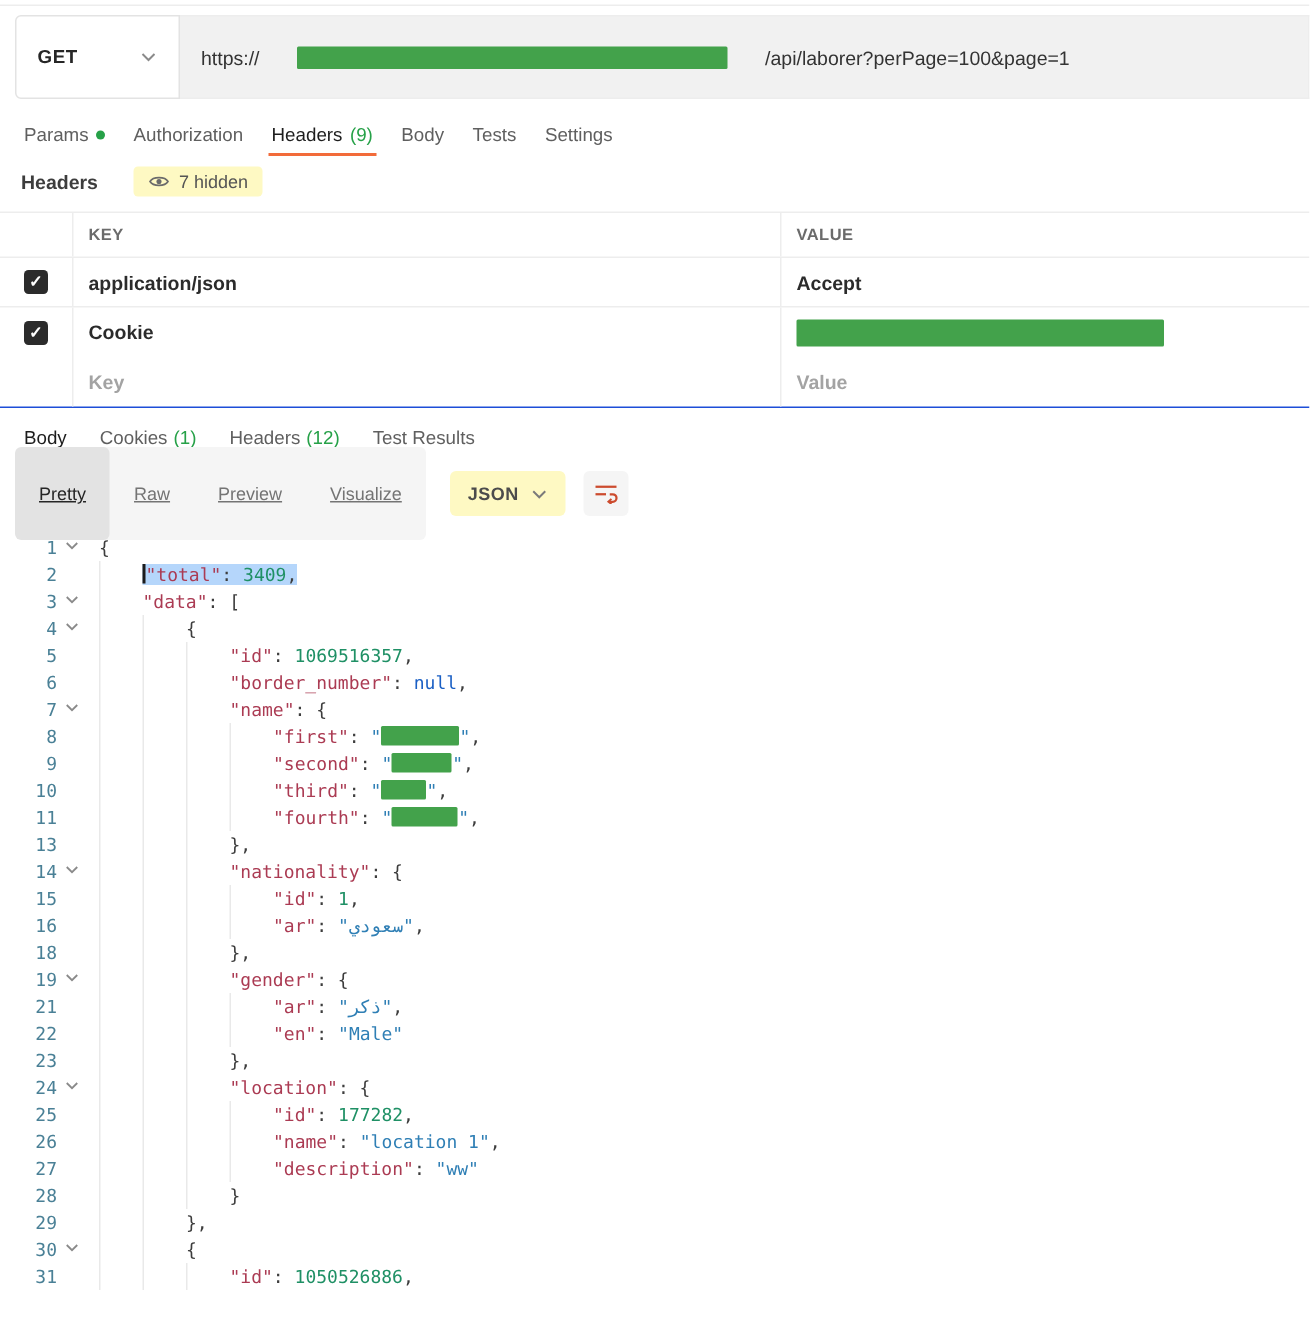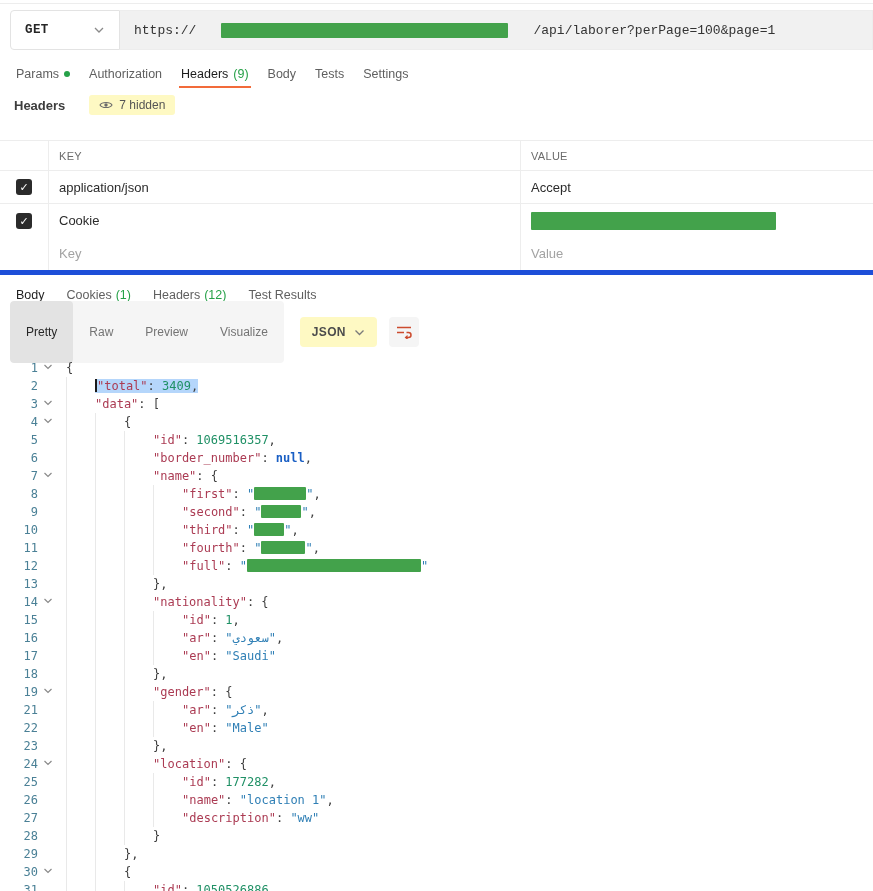--- a/index.html
+++ b/index.html
@@ -5,21 +5,21 @@
   * { box-sizing: border-box; margin: 0; padding: 0; }
   html,body { background:#fff; }
   body {
     width: 873px; height: 891px; overflow: hidden;
     font-family: "Liberation Sans", sans-serif;
     color: #2b2b2b;
   }
   .hairline { border-top:1px solid #ededed; margin-top:3px; }
 
   
-  .req-row { margin:6px 0 0 10px; height:40px; display:flex;font-family:Liberation Mono, monospace; }
+  .req-row { margin:6px 0 0 10px; height:56px; display:flex; }
   .method-box {
     width:110px; background:#fff; border:1px solid #e3e3e3; border-radius:4px 0 0 4px;
     display:flex; align-items:center; justify-content:space-between; padding:0 14px;
     cursor:pointer;
   }
   .method-label { font-weight:700; font-size:12.5px; letter-spacing:.4px; color:#262626; }
   .url-box {
     flex:1; background:#f1f1f1; border:1px solid #ededed; border-left:none;
     display:flex; align-items:center; padding-left:14px; font-size:13px; color:#333;
     white-space:nowrap; overflow:hidden;gap:24px;
@@ -35,21 +35,21 @@
   .tab-count { color:var(--accent-green,#26a148); }
   .green-dot { width:6px; height:6px; border-radius:50%; background:var(--accent-green,#26a148); display:inline-block; }
 
   
   .headers-sub { margin-top:5px; height:24px; padding:0 14px; display:flex; align-items:center; }
   .sub-title { font-size:13px; font-weight:600; color:#3d3d3d; }
   .hidden-pill { display:inline-flex; align-items:center; gap:6px; background:#fef9c3;
     border-radius:3px; padding:3px 10px; margin-left:24px; font-size:12px; color:#555; cursor:pointer; }
 
   
-  .htable { margin-top:23px; border-top:1px solid #ededed; border-bottom:5px solid #1d4ed8; }
+  .htable { margin-top:8px; border-top:1px solid #ededed; border-bottom:1px solid #1d4ed8;font-weight:bold; }
   .thead, .trow { display:grid; grid-template-columns:48px 472px 1fr; }
   .thead { height:30px; border-bottom:1px solid #ededed; }
   .trow { height:33px; border-bottom:1px solid #ededed; }
   .trow:last-child { border-bottom:none; }
   .hcell { font-size:11px; letter-spacing:.3px; color:#6b6b6b; display:flex; align-items:center; padding-left:10px; }
   .cell { font-size:13px; color:#2b2b2b; display:flex; align-items:center; padding-left:10px; }
   .c1, .c2 { border-left:1px solid #ededed; }
   .cbwrap { display:flex; align-items:center; justify-content:center; }
   .checkbox { width:16px; height:16px; border-radius:3px; background:#2b2b2b; color:#fff;
     font-size:11px; line-height:16px; text-align:center; cursor:pointer; }
@@ -58,40 +58,40 @@
 
   
   .resp-tabs { height:33px; padding:8px 14px 0; display:flex; gap:18px; }
   .rtab { font-size:12.5px; color:#5f5f5f; display:flex; align-items:center; gap:4px;
     padding:0 2px; border-bottom:2px solid transparent; cursor:pointer; }
   .rtab.active { color:#1d1d1d; border-bottom-color:var(--accent-orange,#f26b3a); }
 
   
   .toolbar { margin-top:8px; height:32px; padding:0 10px; display:flex; align-items:center; }
   .segments { display:flex; background:#f5f5f5; border-radius:4px; overflow:hidden; }
-  .seg { font-size:12px; color:#747474; padding:24px 16px; cursor:pointer; border-radius:4px; }
+  .seg { font-size:12px; color:#747474; padding:24px 16px; cursor:pointer; border-radius:4px;text-decoration:underline; }
   .seg.active { background:#e3e3e3; color:#262626; }
   .lang-select { display:flex; align-items:center; gap:8px; background:#fef9c3; border-radius:4px;
     padding:8px 12px; margin-left:16px; font-size:12px; font-weight:600; color:#4c4c4c; letter-spacing:.3px; cursor:pointer; }
   .wrap-btn { width:30px; height:30px; background:#f5f5f5; border-radius:4px; margin-left:12px;
     display:flex; align-items:center; justify-content:center; cursor:pointer; }
 
   
   .code { margin-top:11px; font-family:"DejaVu Sans Mono", monospace; font-size:12px; }
   .cl { height:18px; line-height:18px; display:flex; white-space:pre; }
   .ln { width:38px; text-align:right; color:var(--line-number,#4a8096); flex:none; }
   .fold { width:20px; flex:none; text-align:center; color:#8a8a8a; }
   .fold svg { vertical-align:1px; }
   .lc { flex:1; padding-left:8px; white-space:pre; }
   .ind { display:inline-block; width:29px; height:18px; border-left:1px solid #e9e9e9; vertical-align:top; }
   .tk-p { color:var(--punctuation,#3d3d3d); }
   .tk-k { color:var(--key,#ab3b53); }
   .tk-s { color:var(--string,#2f7fb5); }
   .tk-n { color:var(--number,#1f9065); }
-  .tk-u { color:var(--null,#1a5fc4); font-weight:700; }
+  .tk-u { color:var(--null,#1a5fc4); font-weight:400; }
   .code-redact { height:13px; vertical-align:-2px; }
   .selspan { background:var(--selection-blue,#b5d6fb); }
   .selspan::before { content:''; display:inline-block; width:2px; height:13px; background:#1b1b1b; vertical-align:-2px; }
 </style>
 </head>
 <body>
 
 <div class="hairline"></div>
 
 <div class="req-row">
@@ -226,28 +226,26 @@
         </svg></span><span class="lc"><span class="ind"></span><span class="ind"></span><span class="tk-p">{</span></span></div>
     <div class="cl"><span class="ln">5</span><span class="fold"></span><span class="lc"><span class="ind"></span><span class="ind"></span><span class="ind"></span><span class="tk-k">"id"</span><span class="tk-p">: </span><span class="tk-n">1069516357</span><span class="tk-p">,</span></span></div>
     <div class="cl"><span class="ln">6</span><span class="fold"></span><span class="lc"><span class="ind"></span><span class="ind"></span><span class="ind"></span><span class="tk-k">"border_number"</span><span class="tk-p">: </span><span class="tk-u">null</span><span class="tk-p">,</span></span></div>
     <div class="cl"><span class="ln">7</span><span class="fold"><svg width="10" height="8" viewBox="0 0 10 8">
           <path d="M1.5 2 L5 5.5 L8.5 2" stroke="#8a8a8a" stroke-width="1.2" fill="none"></path>
         </svg></span><span class="lc"><span class="ind"></span><span class="ind"></span><span class="ind"></span><span class="tk-k">"name"</span><span class="tk-p">: {</span></span></div>
     <div class="cl"><span class="ln">8</span><span class="fold"></span><span class="lc"><span class="ind"></span><span class="ind"></span><span class="ind"></span><span class="ind"></span><span class="tk-k">"first"</span><span class="tk-p">: </span><span class="tk-s">"</span><span class="redact code-redact" style="width: 52px;"></span><span class="tk-s">"</span><span class="tk-p">,</span></span></div>
     <div class="cl"><span class="ln">9</span><span class="fold"></span><span class="lc"><span class="ind"></span><span class="ind"></span><span class="ind"></span><span class="ind"></span><span class="tk-k">"second"</span><span class="tk-p">: </span><span class="tk-s">"</span><span class="redact code-redact" style="width: 40px;"></span><span class="tk-s">"</span><span class="tk-p">,</span></span></div>
     <div class="cl"><span class="ln">10</span><span class="fold"></span><span class="lc"><span class="ind"></span><span class="ind"></span><span class="ind"></span><span class="ind"></span><span class="tk-k">"third"</span><span class="tk-p">: </span><span class="tk-s">"</span><span class="redact code-redact" style="width: 30px;"></span><span class="tk-s">"</span><span class="tk-p">,</span></span></div>
     <div class="cl"><span class="ln">11</span><span class="fold"></span><span class="lc"><span class="ind"></span><span class="ind"></span><span class="ind"></span><span class="ind"></span><span class="tk-k">"fourth"</span><span class="tk-p">: </span><span class="tk-s">"</span><span class="redact code-redact" style="width: 44px;"></span><span class="tk-s">"</span><span class="tk-p">,</span></span></div>
-    <div class="cl"><span class="ln">12</span><span class="fold"></span><span class="lc"><span class="ind"></span><span class="ind"></span><span class="ind"></span><span class="ind"></span><span class="tk-k">"full"</span><span class="tk-p">: </span><span class="tk-s">"</span><span class="redact code-redact" style="width: 174px;"></span><span class="tk-s">"</span></span></div>
     <div class="cl"><span class="ln">13</span><span class="fold"></span><span class="lc"><span class="ind"></span><span class="ind"></span><span class="ind"></span><span class="tk-p">},</span></span></div>
     <div class="cl"><span class="ln">14</span><span class="fold"><svg width="10" height="8" viewBox="0 0 10 8">
           <path d="M1.5 2 L5 5.5 L8.5 2" stroke="#8a8a8a" stroke-width="1.2" fill="none"></path>
         </svg></span><span class="lc"><span class="ind"></span><span class="ind"></span><span class="ind"></span><span class="tk-k">"nationality"</span><span class="tk-p">: {</span></span></div>
     <div class="cl"><span class="ln">15</span><span class="fold"></span><span class="lc"><span class="ind"></span><span class="ind"></span><span class="ind"></span><span class="ind"></span><span class="tk-k">"id"</span><span class="tk-p">: </span><span class="tk-n">1</span><span class="tk-p">,</span></span></div>
     <div class="cl"><span class="ln">16</span><span class="fold"></span><span class="lc"><span class="ind"></span><span class="ind"></span><span class="ind"></span><span class="ind"></span><span class="tk-k">"ar"</span><span class="tk-p">: </span><span class="tk-s">"سعودي"</span><span class="tk-p">,</span></span></div>
-    <div class="cl"><span class="ln">17</span><span class="fold"></span><span class="lc"><span class="ind"></span><span class="ind"></span><span class="ind"></span><span class="ind"></span><span class="tk-k">"en"</span><span class="tk-p">: </span><span class="tk-s">"Saudi"</span></span></div>
     <div class="cl"><span class="ln">18</span><span class="fold"></span><span class="lc"><span class="ind"></span><span class="ind"></span><span class="ind"></span><span class="tk-p">},</span></span></div>
     <div class="cl"><span class="ln">19</span><span class="fold"><svg width="10" height="8" viewBox="0 0 10 8">
           <path d="M1.5 2 L5 5.5 L8.5 2" stroke="#8a8a8a" stroke-width="1.2" fill="none"></path>
         </svg></span><span class="lc"><span class="ind"></span><span class="ind"></span><span class="ind"></span><span class="tk-k">"gender"</span><span class="tk-p">: {</span></span></div>
     <div class="cl"><span class="ln">21</span><span class="fold"></span><span class="lc"><span class="ind"></span><span class="ind"></span><span class="ind"></span><span class="ind"></span><span class="tk-k">"ar"</span><span class="tk-p">: </span><span class="tk-s">"ذكر"</span><span class="tk-p">,</span></span></div>
     <div class="cl"><span class="ln">22</span><span class="fold"></span><span class="lc"><span class="ind"></span><span class="ind"></span><span class="ind"></span><span class="ind"></span><span class="tk-k">"en"</span><span class="tk-p">: </span><span class="tk-s">"Male"</span></span></div>
     <div class="cl"><span class="ln">23</span><span class="fold"></span><span class="lc"><span class="ind"></span><span class="ind"></span><span class="ind"></span><span class="tk-p">},</span></span></div>
     <div class="cl"><span class="ln">24</span><span class="fold"><svg width="10" height="8" viewBox="0 0 10 8">
           <path d="M1.5 2 L5 5.5 L8.5 2" stroke="#8a8a8a" stroke-width="1.2" fill="none"></path>
         </svg></span><span class="lc"><span class="ind"></span><span class="ind"></span><span class="ind"></span><span class="tk-k">"location"</span><span class="tk-p">: {</span></span></div>

